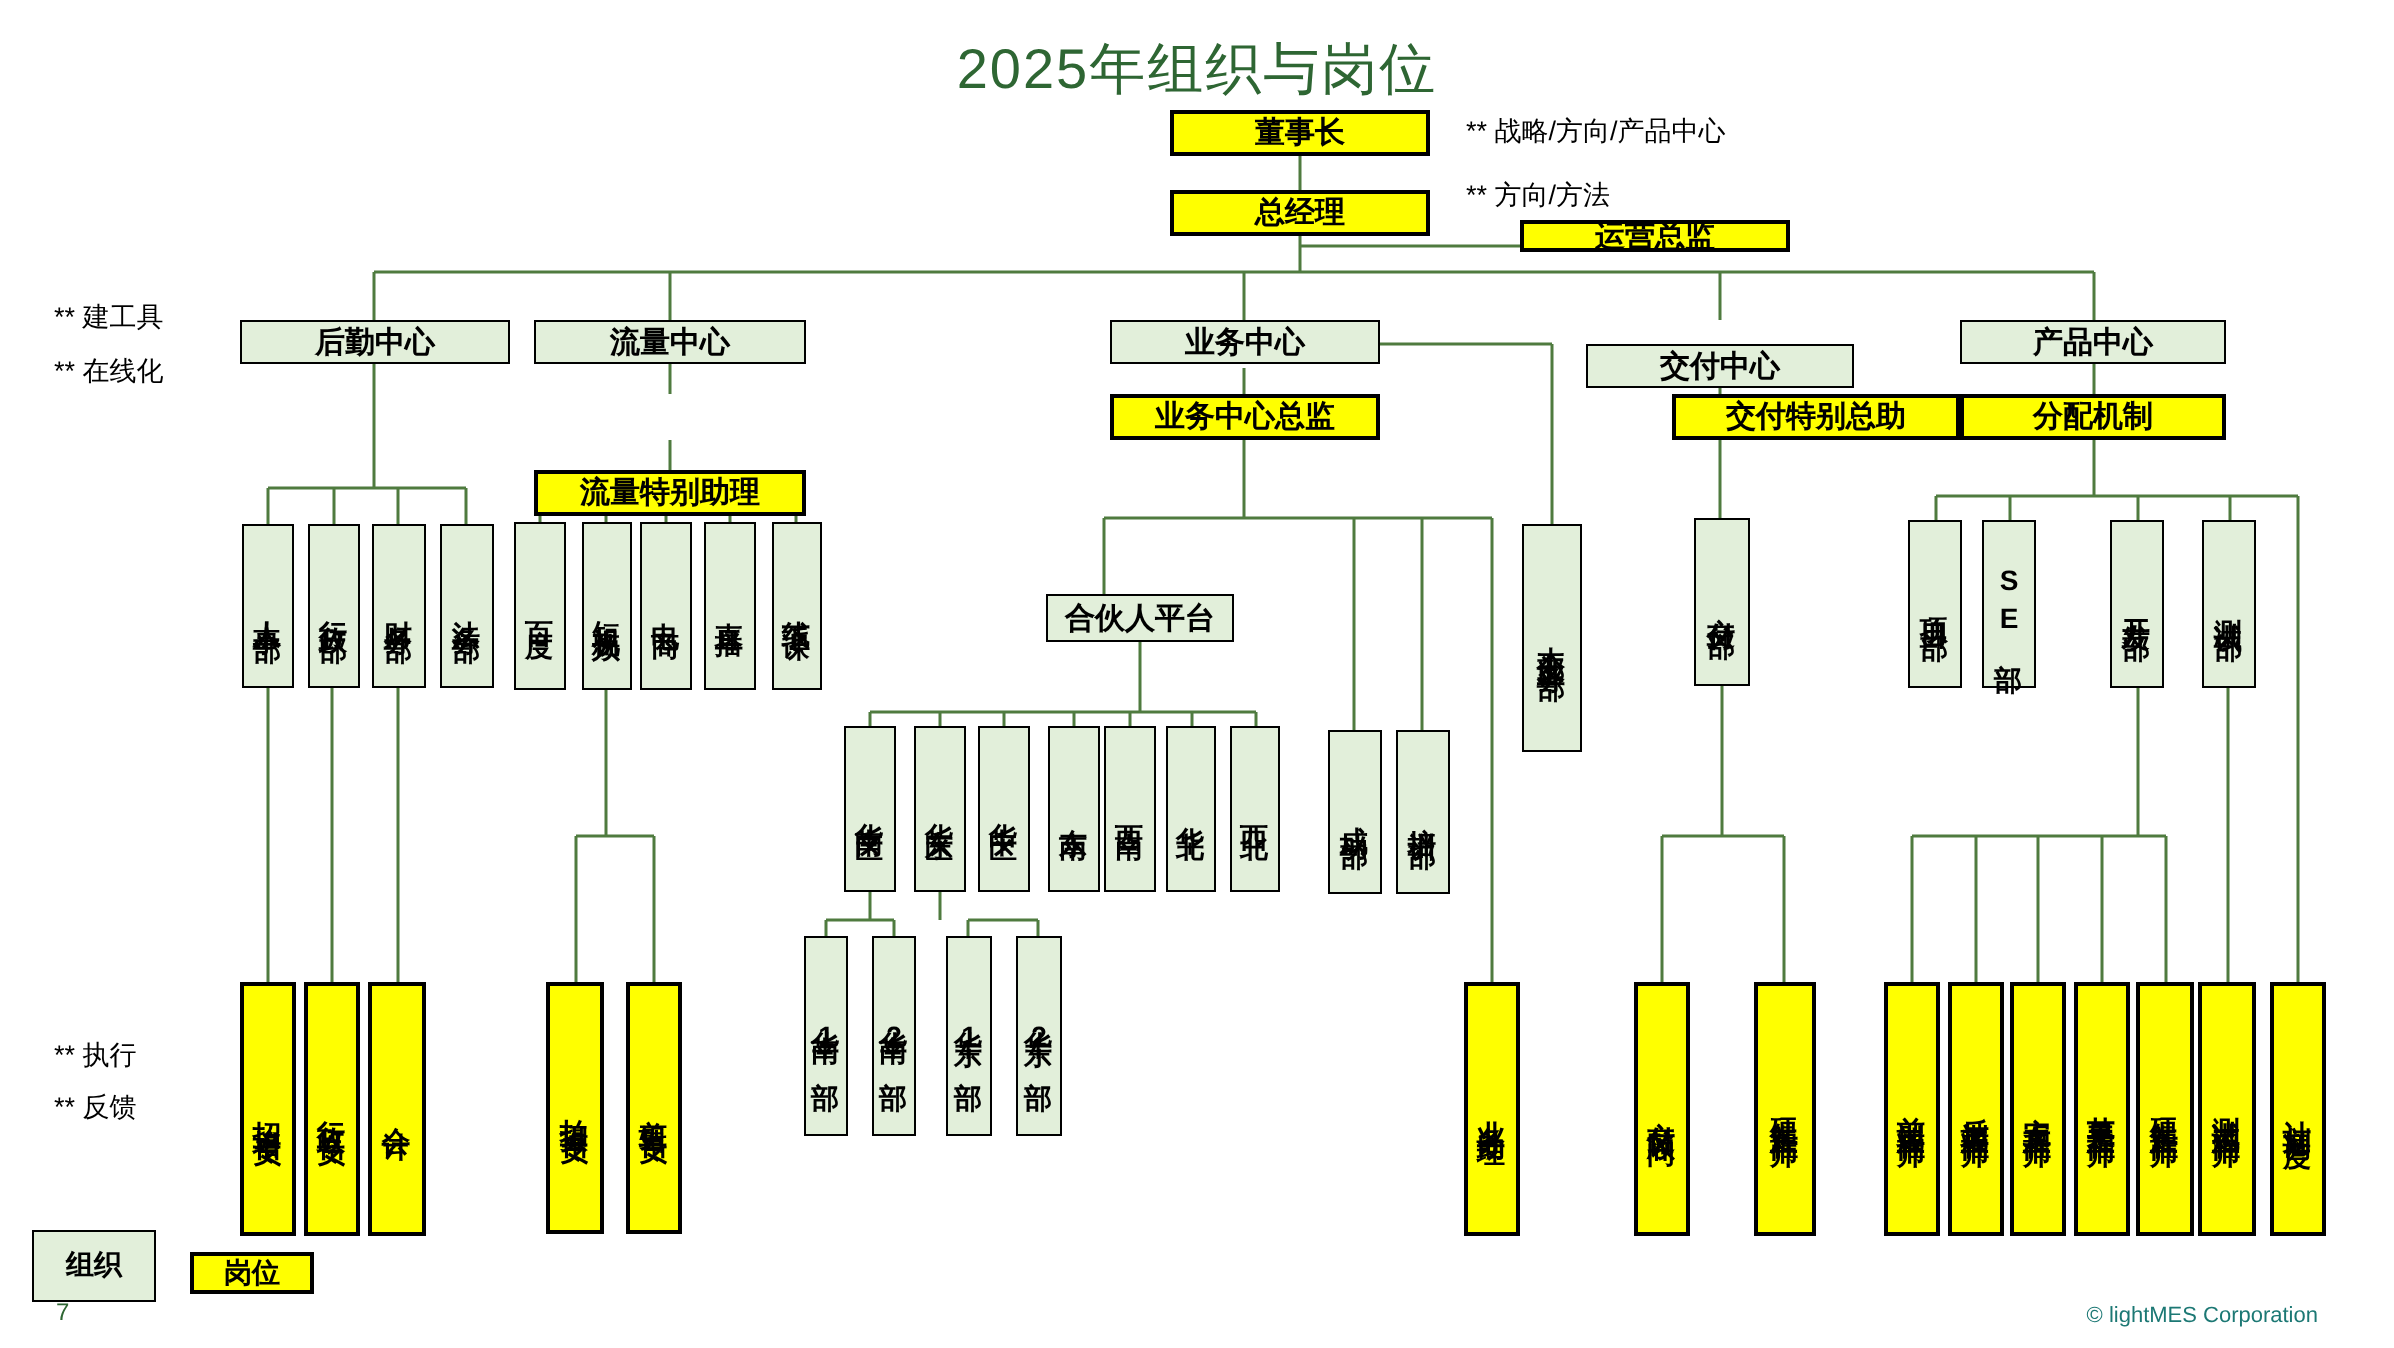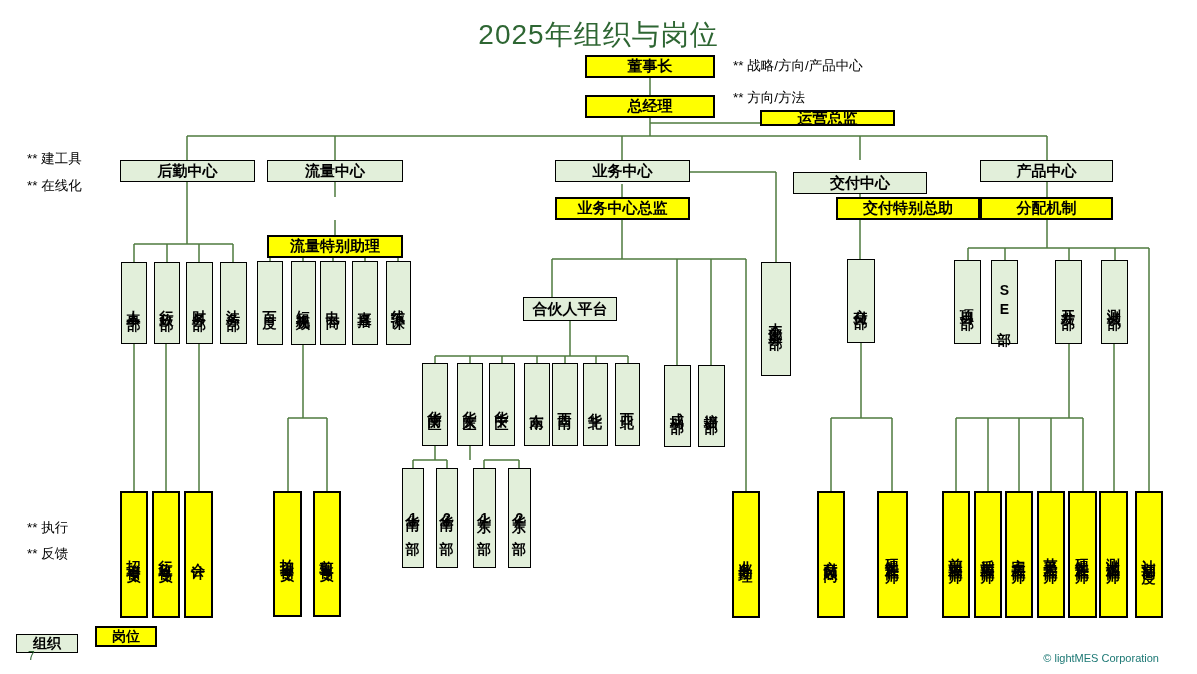--- a/index.html
+++ b/index.html
@@ -135,19 +135,19 @@
       <div class="node post v" style="left: 1135px; top: 491px; width: 28px; height: 127px;">计划调度</div>
     </div>
 
   <div class="note" style="left:733px;top:57px">** 战略/方向/产品中心</div>
   <div class="note" style="left:733px;top:89px">** 方向/方法</div>
   <div class="note" style="left:27px;top:150px">** 建工具</div>
   <div class="note" style="left:27px;top:177px">** 在线化</div>
   <div class="note" style="left:27px;top:519px">** 执行</div>
   <div class="note" style="left:27px;top:545px">** 反馈</div>
 
-  <div class="legend-box org" style="left:16px;top:634px;width:62px;height:19px">组织</div>
+  <div class="legend-box org" style="left:16px;top:615px;width:62px;height:36px">组织</div>
   <div class="legend-box post" style="left:95px;top:626px;width:62px;height:21px">岗位</div>
 
   <div class="page-number">7</div>
   <div class="copyright">© lightMES Corporation</div>
 
 </div>
 
 </body></html>

